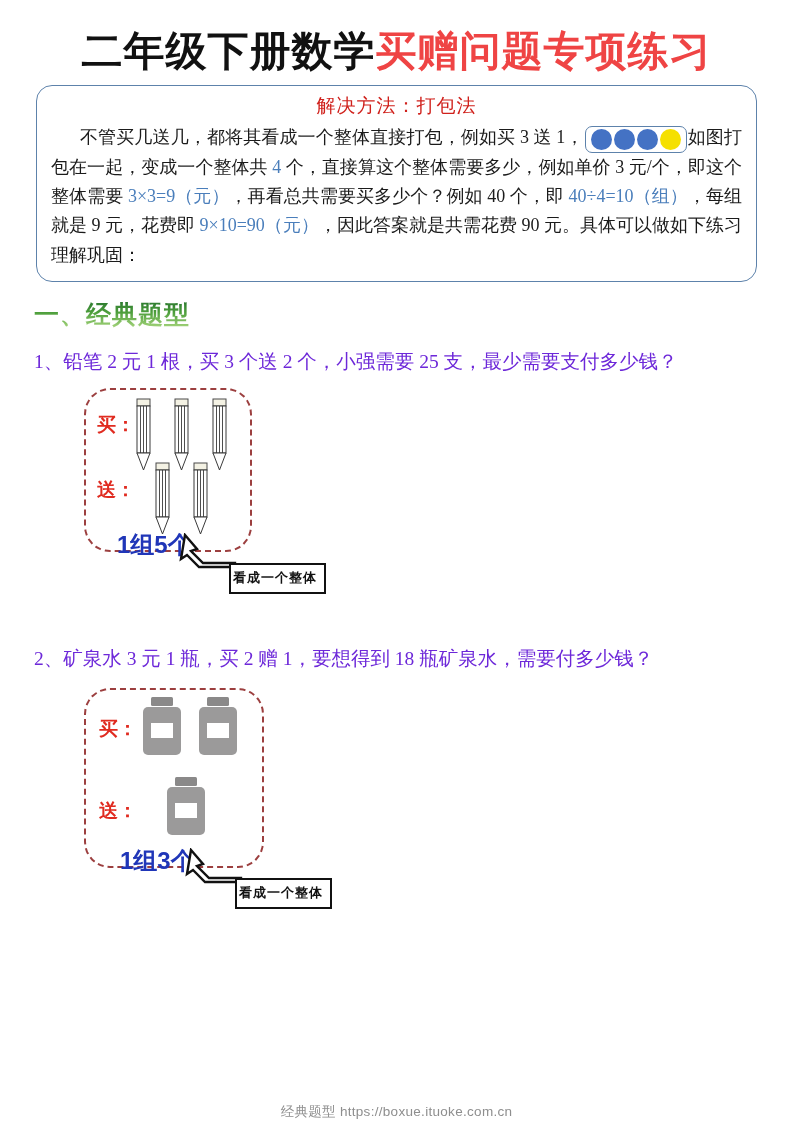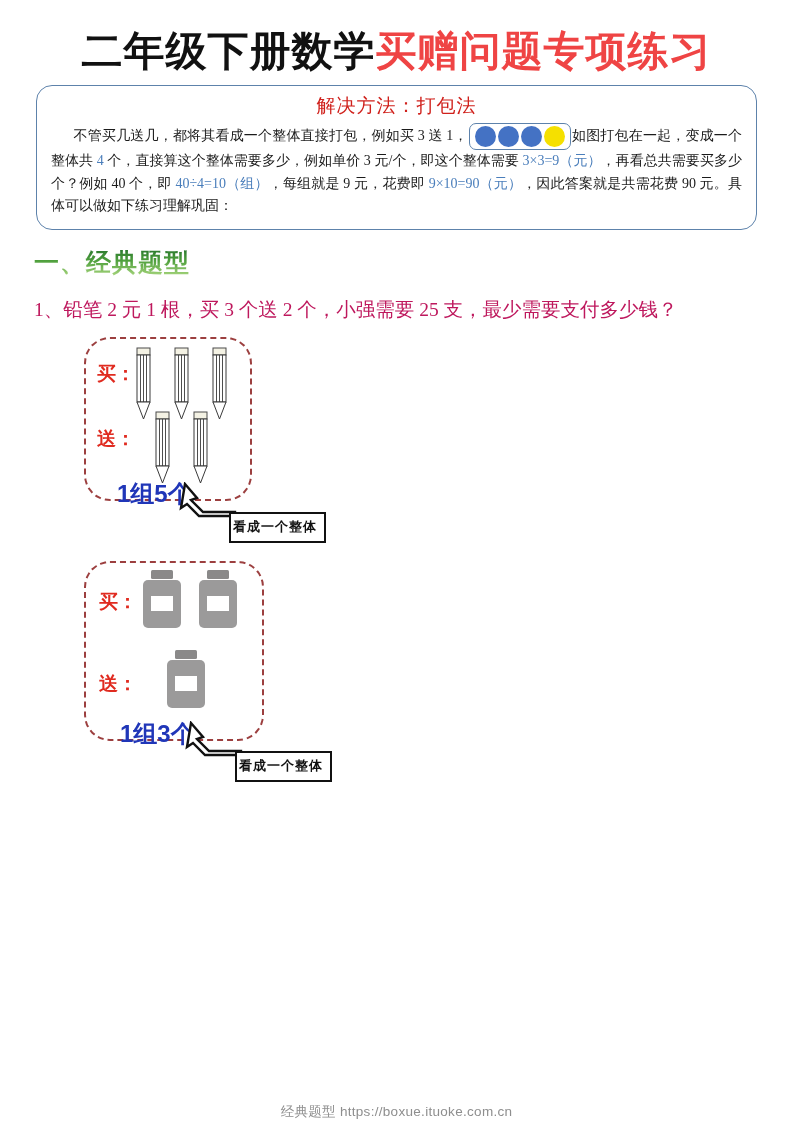--- a/index.html
+++ b/index.html
@@ -50,21 +50,21 @@
   .info-head {
     text-align: center;
     color: #d0211c;
     font-weight: normal;
     font-size: 19px;
     letter-spacing: 1px;
     margin-bottom: 4px;
     font-family: "Liberation Serif", "DejaVu Serif", serif;
   }
   .info-body {
-    font-size: 14px;
+    font-size: 18px;
     line-height: 1.62;
     color: #1b1b1b;
     text-align: justify;
   }
   .info-body .bl { color: #4a7ebb; }
   .info-body .indent { display: inline-block; width: 1.6em; }
 
   
   .chip-group {
     display: inline-block;
@@ -99,21 +99,21 @@
     display: inline-block;
     text-align: right;
   }
 
   
   .question {
     font-size: 19.5px;
     line-height: 1.52;
     margin: 10px 2px 0 2px;
     text-align: justify;
-    color: #be185d;
+    color: #6d28d9;
   }
 
   
   .figure { position: relative; margin-left: 52px; }
   .fig1 { height: 210px; margin-top: 12px; }
   .fig2 { height: 232px; margin-top: 14px; }
 
   .dashbox {
     position: absolute;
     border: 2px dashed #9c3f3f;
@@ -240,20 +240,21 @@
 
     <div class="group-count" style="left:33px; top:141px;">1组5个</div>
 
     <svg class="callout-arrow" style="left:93px; top:145px; width:70px; height:48px;" viewBox="0 0 70 48">
       <path d="M8,2 L20,16 L14,18 L26,30 L58,30 L58,34 L22,34 L10,22 L4,26 Z" fill="#ffffff" stroke="#111111" stroke-width="2.4" stroke-linejoin="miter"></path>
     </svg>
 
     <div class="callout" style="left:145px; top:175px;">看成一个整体</div>
   </div>
 
+  <div class="question" style="margin-top:46px;">2、矿泉水 3 元 1 瓶，买 2 赠 1，要想得到 18 瓶矿泉水，需要付多少钱？</div>
 
   <div class="figure fig2">
     <div class="dashbox" style="left:0px; top:0px; width:180px; height:180px;"></div>
 
     <div class="row-label" style="left:15px; top:28px;">买：</div>
     <div class="row-label" style="left:15px; top:110px;">送：</div>
 
     <svg class="bottle" style="left:56px; top:8px;" viewBox="0 0 44 62">
       <rect x="11" y="1" width="22" height="9" rx="1.5" fill="#8a8989"></rect>
       <rect x="3" y="11" width="38" height="48" rx="5" fill="#9b9a9a"></rect>

